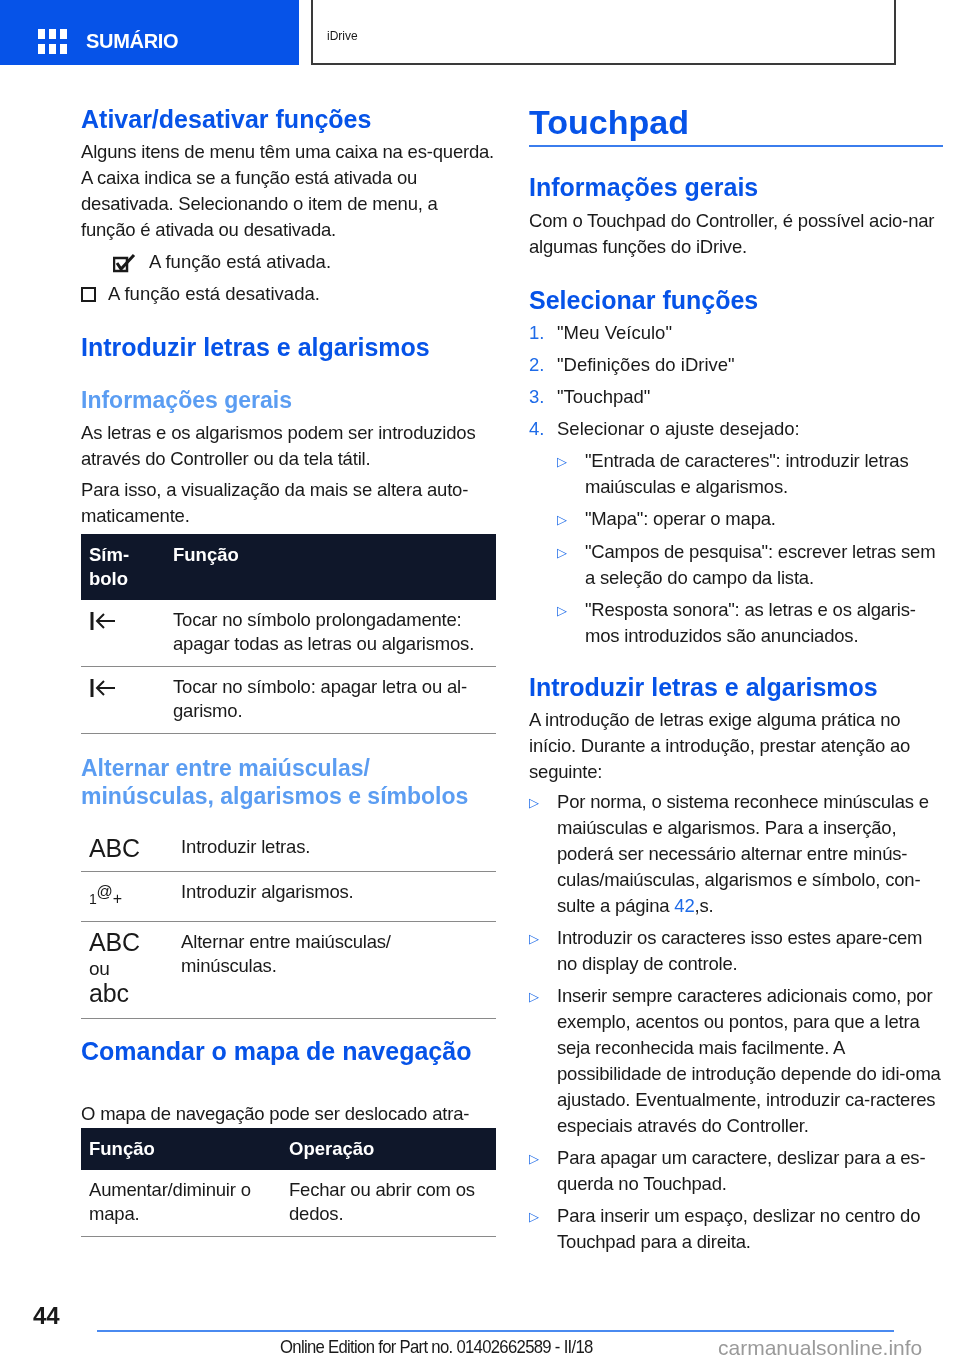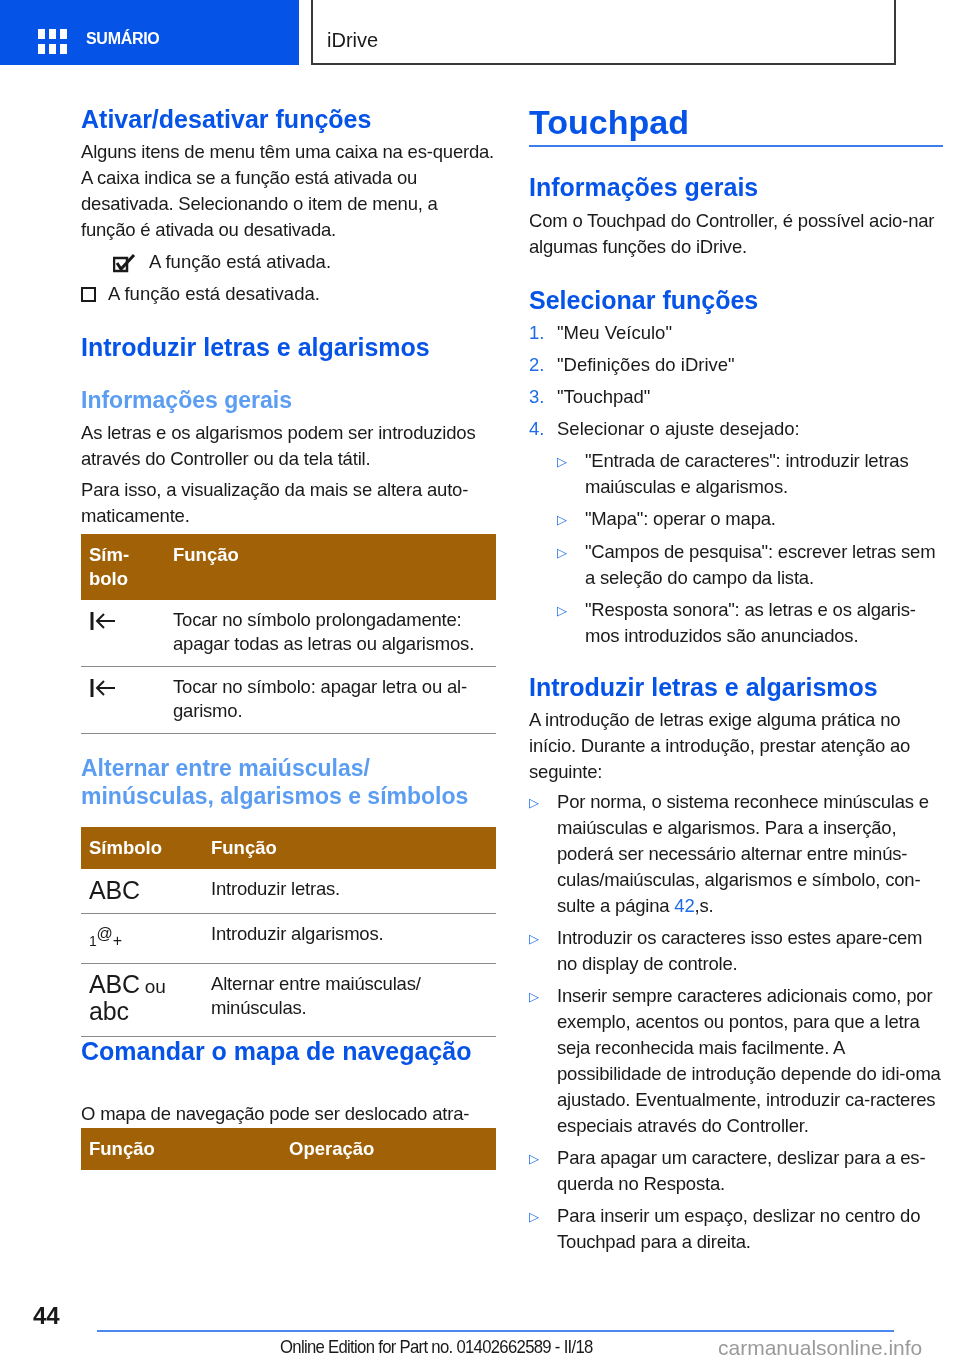--- a/index.html
+++ b/index.html
@@ -3,37 +3,37 @@
 <meta charset="utf-8">
 <style>
   * { box-sizing: border-box; margin: 0; padding: 0; }
   html, body { width: 960px; height: 1362px; background: #ffffff; overflow: hidden; }
   body { position: relative; font-family: "Liberation Sans", sans-serif; color: #1a1a1a; }
 
   
   .hdr-sumario { position: absolute; left: 0; top: 0; width: 299px; height: 65px; background: #0653e8; display: flex; align-items: center; }
   .grid-icon { position: absolute; left: 38px; top: 29px; width: 29px; height: 25px; display: grid; grid-template-columns: repeat(3, 7px); grid-template-rows: repeat(2, 10px); column-gap: 4px; row-gap: 5px; }
   .grid-icon span { background: #ffffff; display: block; }
-  .sumario-label { position: absolute; left: 86px; top: 30px; color: #ffffff; font-weight: bold; font-size: 16px; letter-spacing: -0.3px; }
+  .sumario-label { position: absolute; left: 86px; top: 30px; color: #ffffff; font-weight: bold; font-size: 20px; letter-spacing: -0.3px; }
   .hdr-tab { position: absolute; left: 311px; top: -2px; width: 585px; height: 67px; border: 2px solid #3a3a3a; border-top: none; background: #fff; }
-  .hdr-tab-label { position: absolute; left: 14px; top: 31px; font-size: 20px; color: #1a1a1a; }
+  .hdr-tab-label { position: absolute; left: 14px; top: 31px; font-size: 12px; color: #1a1a1a; }
 
   h2.h-blue { color: #0653e8; font-weight: bold; font-size: 25px; line-height: 30px; }
   h3.h-light { color: #5b9df2; font-weight: bold; font-size: 23px; line-height: 28px; }
   h1.h-big { color: #0653e8; font-weight: bold; font-size: 34px; line-height: 40px; text-align: center; }
   p.body { font-size: 18.5px; line-height: 26px; color: #1a1a1a; letter-spacing: -0.2px; }
 
   .abs { position: absolute; margin-left: 48px; }
 
   .check-row { display: flex; align-items: center; font-size: 18.5px; line-height: 26px; }
   .box-icon { width: 15px; height: 15px; border: 2px solid #1a1a1a; display: inline-block; position: relative; margin-right: 12px; }
   .check-icon { width: 22px; height: 18px; position: relative; margin-right: 14px; display: inline-block; }
 
   table.dt { border-collapse: collapse; width: 415px; font-size: 18.5px; }
-  table.dt th { background: #a16207; color: #fff; font-weight: bold; text-align: left; vertical-align: top; padding: 9px 8px 9px 8px; font-size: 18.5px; line-height: 24px; }
+  table.dt th { background: #0f172a; color: #fff; font-weight: bold; text-align: left; vertical-align: top; padding: 9px 8px 9px 8px; font-size: 18.5px; line-height: 24px; }
   table.dt td { border-bottom: 1.5px solid #8a8a8a; vertical-align: top; padding: 8px 8px 10px 8px; line-height: 24px; color: #1a1a1a; letter-spacing: -0.2px; }
 
   .ol-row { display: flex; font-size: 18.5px; line-height: 26px; margin-bottom: 6px; }
   .ol-num { color: #1e6be8; width: 28px; flex: none; }
   .bl-row { display: flex; font-size: 18.5px; line-height: 26px; margin-bottom: 6px; letter-spacing: -0.2px; }
   .bl-tri { width: 28px; flex: none; color: #1e6be8; font-size: 13px; padding-top: 1px; }
   .sub { margin-left: 28px; }
 
   .rule-blue { height: 2px; background: #3b7ded; }
 
@@ -108,24 +108,20 @@
       </td>
       <td>Tocar no símbolo: apagar letra ou al-garismo.</td>
     </tr>
   </tbody>
     </table>
 
   <h3 class="h-light abs" style="left:33px;top:754px;width:420px;line-height:28px;">Alternar entre maiúsculas/ minúsculas, algarismos e símbolos</h3>
 
   <table class="dt abs" style="left:33px;top:827px;">
     <tbody>
-        <tr style="height:40px;">
-      <th style="width:122px;">Símbolo</th>
-      <th>Função</th>
-    </tr>
     <tr>
       <td style="font-size:25px;line-height:26px;">ABC</td>
       <td>Introduzir letras.</td>
     </tr>
     <tr>
       <td><span style="font-size:14px;">1</span><sup style="font-size:16px;">@</sup><span style="font-size:16px;">+</span></td>
       <td>Introduzir algarismos.</td>
     </tr>
     <tr>
       <td style="line-height:24px;">
@@ -140,20 +136,24 @@
 
   <h2 class="h-blue abs" style="left:33px;top:1036px;">Comandar o mapa de navegação</h2>
   <p class="body abs" style="left:33px;top:1101px;width:415px;">O mapa de navegação pode ser deslocado atra-vés da tela tátil.</p>
 
   <table class="dt abs" style="left:33px;top:1128px;">
     <tbody>
         <tr style="height:40px;">
       <th style="width:200px;">Função</th>
       <th>Operação</th>
     </tr>
+    <tr>
+      <td>Aumentar/diminuir o mapa.</td>
+      <td>Fechar ou abrir com os dedos.</td>
+    </tr>
   </tbody>
     </table>
 </div>
 
 <div>
   <h1 class="h-big abs" style="left:481px;top:102px;">Touchpad</h1>
   <div class="rule-blue abs" style="left:481px;top:145px;width:414px;"></div>
 
   <h2 class="h-blue abs" style="left:481px;top:172px;">Informações gerais</h2>
   <p class="body abs" style="left:481px;top:208px;width:415px;">Com o Touchpad do Controller, é possível acio-nar algumas funções do iDrive.</p>
@@ -208,21 +208,21 @@
     <div class="bl-row">
         <span class="bl-tri">▷</span>
         <span>Introduzir os caracteres isso estes apare-cem no display de controle.</span>
       </div>
     <div class="bl-row">
         <span class="bl-tri">▷</span>
         <span>Inserir sempre caracteres adicionais como, por exemplo, acentos ou pontos, para que a letra seja reconhecida mais facilmente. A possibilidade de introdução depende do idi-oma ajustado. Eventualmente, introduzir ca-racteres especiais através do Controller.</span>
       </div>
     <div class="bl-row">
         <span class="bl-tri">▷</span>
-        <span>Para apagar um caractere, deslizar para a es-querda no Resposta.</span>
+        <span>Para apagar um caractere, deslizar para a es-querda no Touchpad.</span>
       </div>
     <div class="bl-row">
         <span class="bl-tri">▷</span>
         <span>Para inserir um espaço, deslizar no centro do Touchpad para a direita.</span>
       </div>
   </div>
 </div>
 
 <div class="footer-num">44</div>
 <div class="footer-line"></div>

